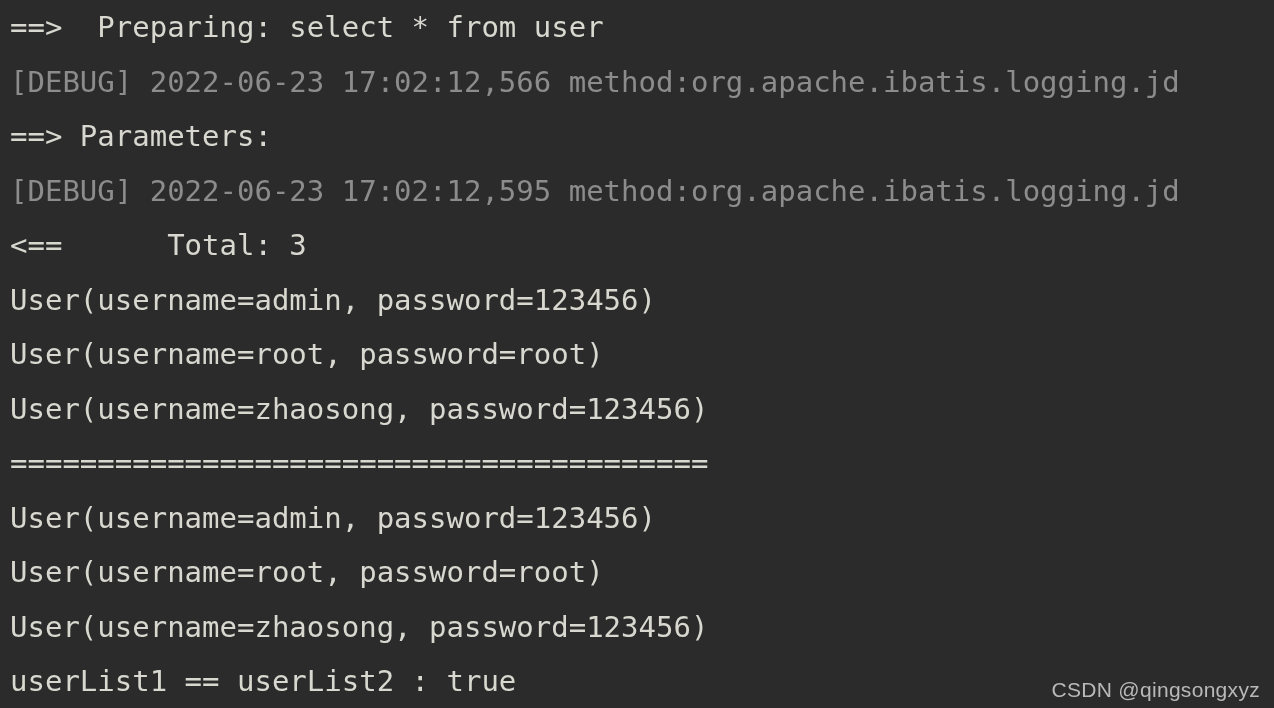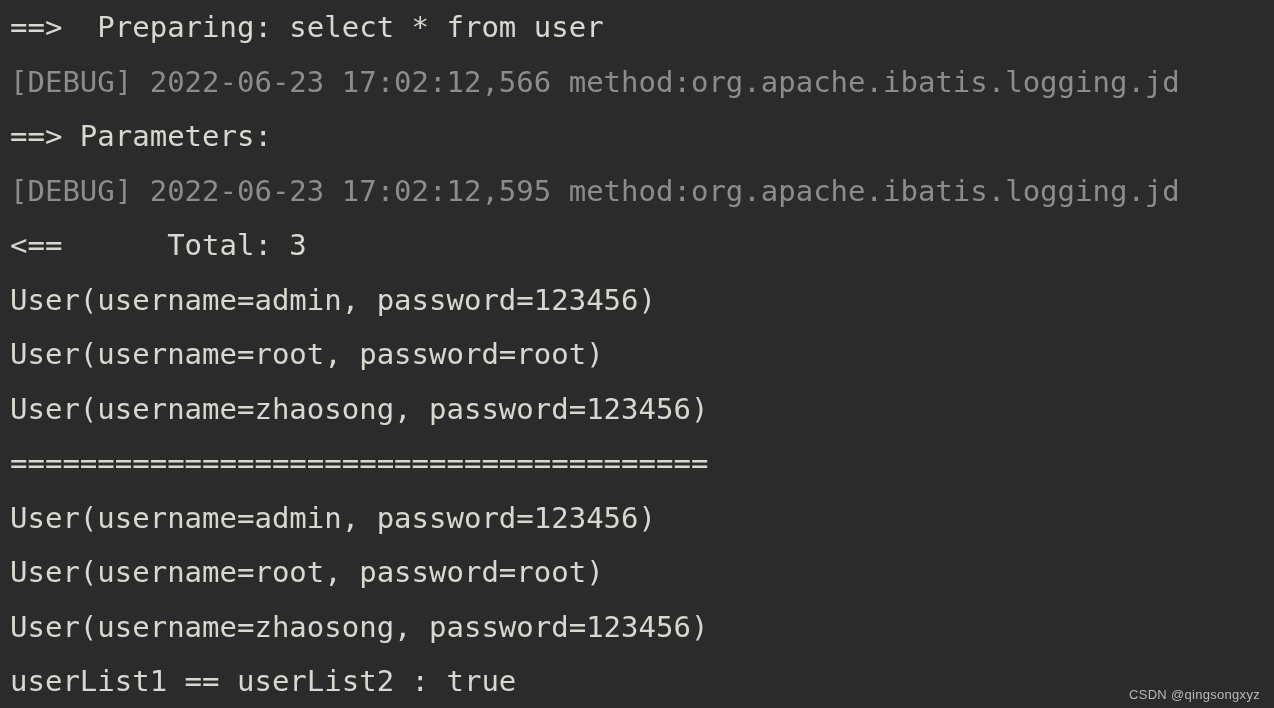--- a/index.html
+++ b/index.html
@@ -38,21 +38,21 @@
     color: #d8d8d0;
   }
   .debug {
     color: #8c8c8c;
   }
   .watermark {
     position: absolute;
     right: 14px;
     bottom: 6px;
     font-family: "Liberation Sans", "DejaVu Sans", sans-serif;
-    font-size: 13px;
+    font-size: 21px;
     color: #b9b9b9;
     letter-spacing: 0.3px;
     white-space: pre;
   }
 </style>
 </head>
 <body>
 
 <div id="console">
 

